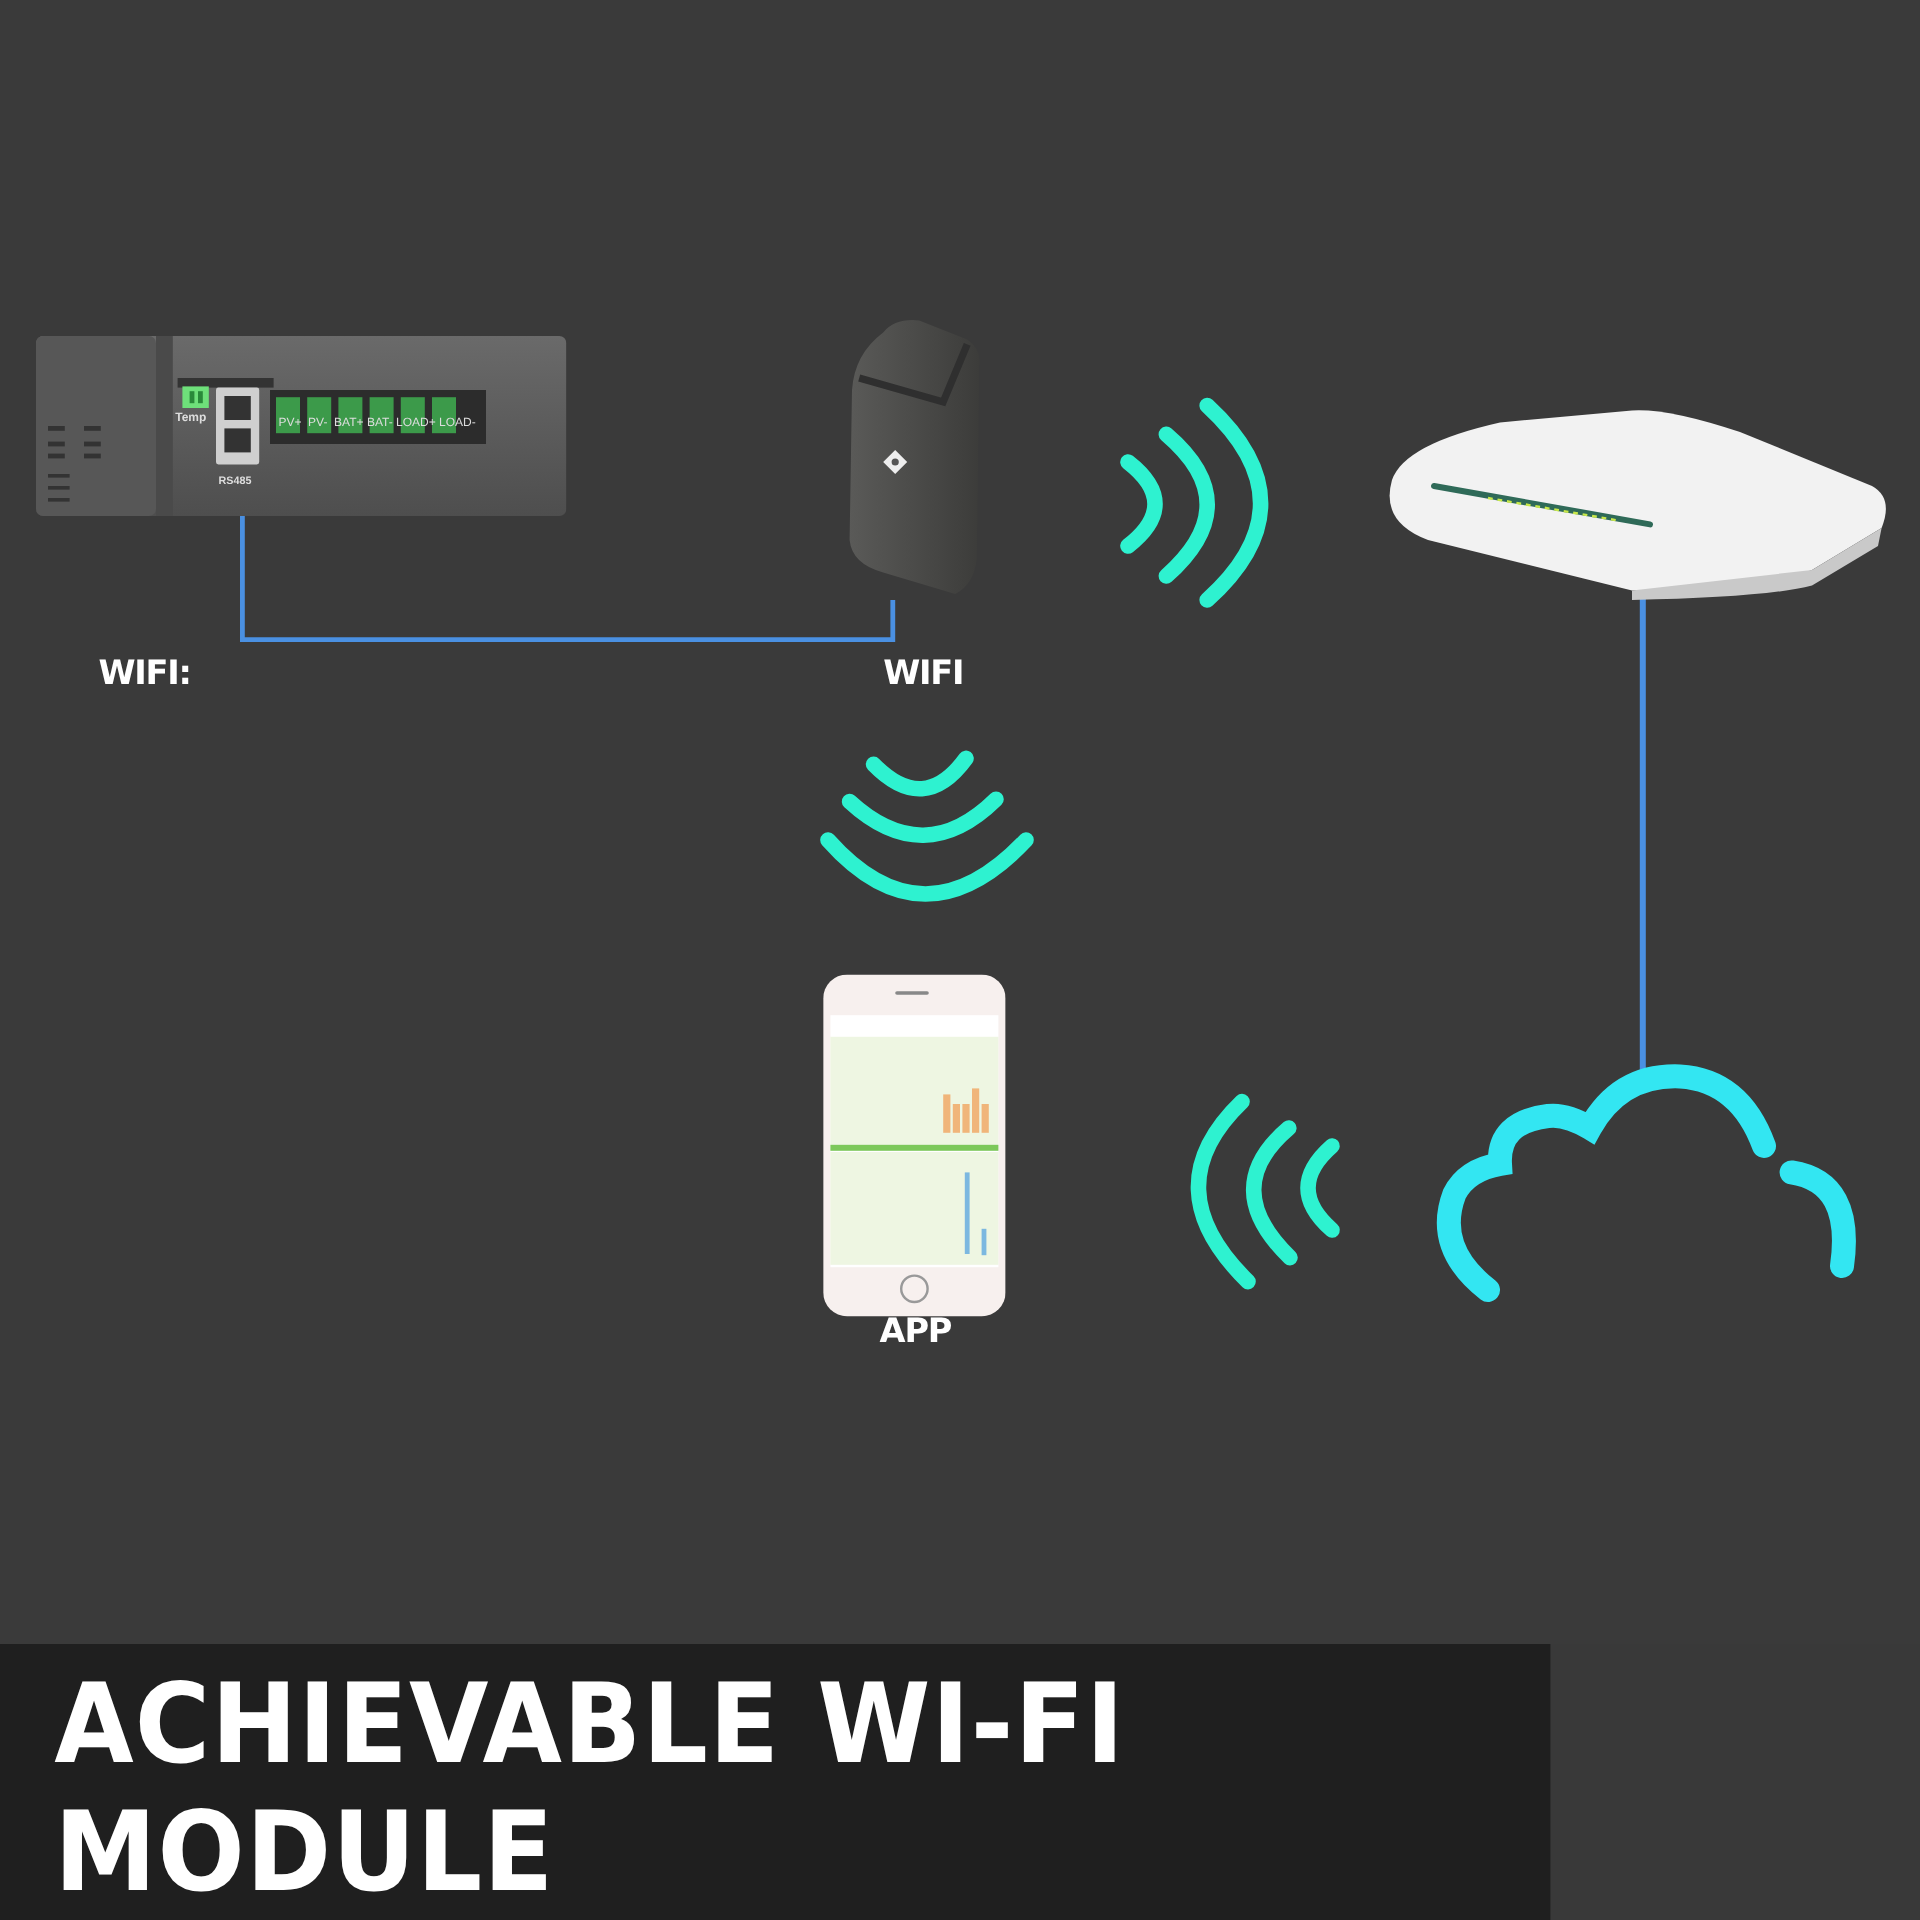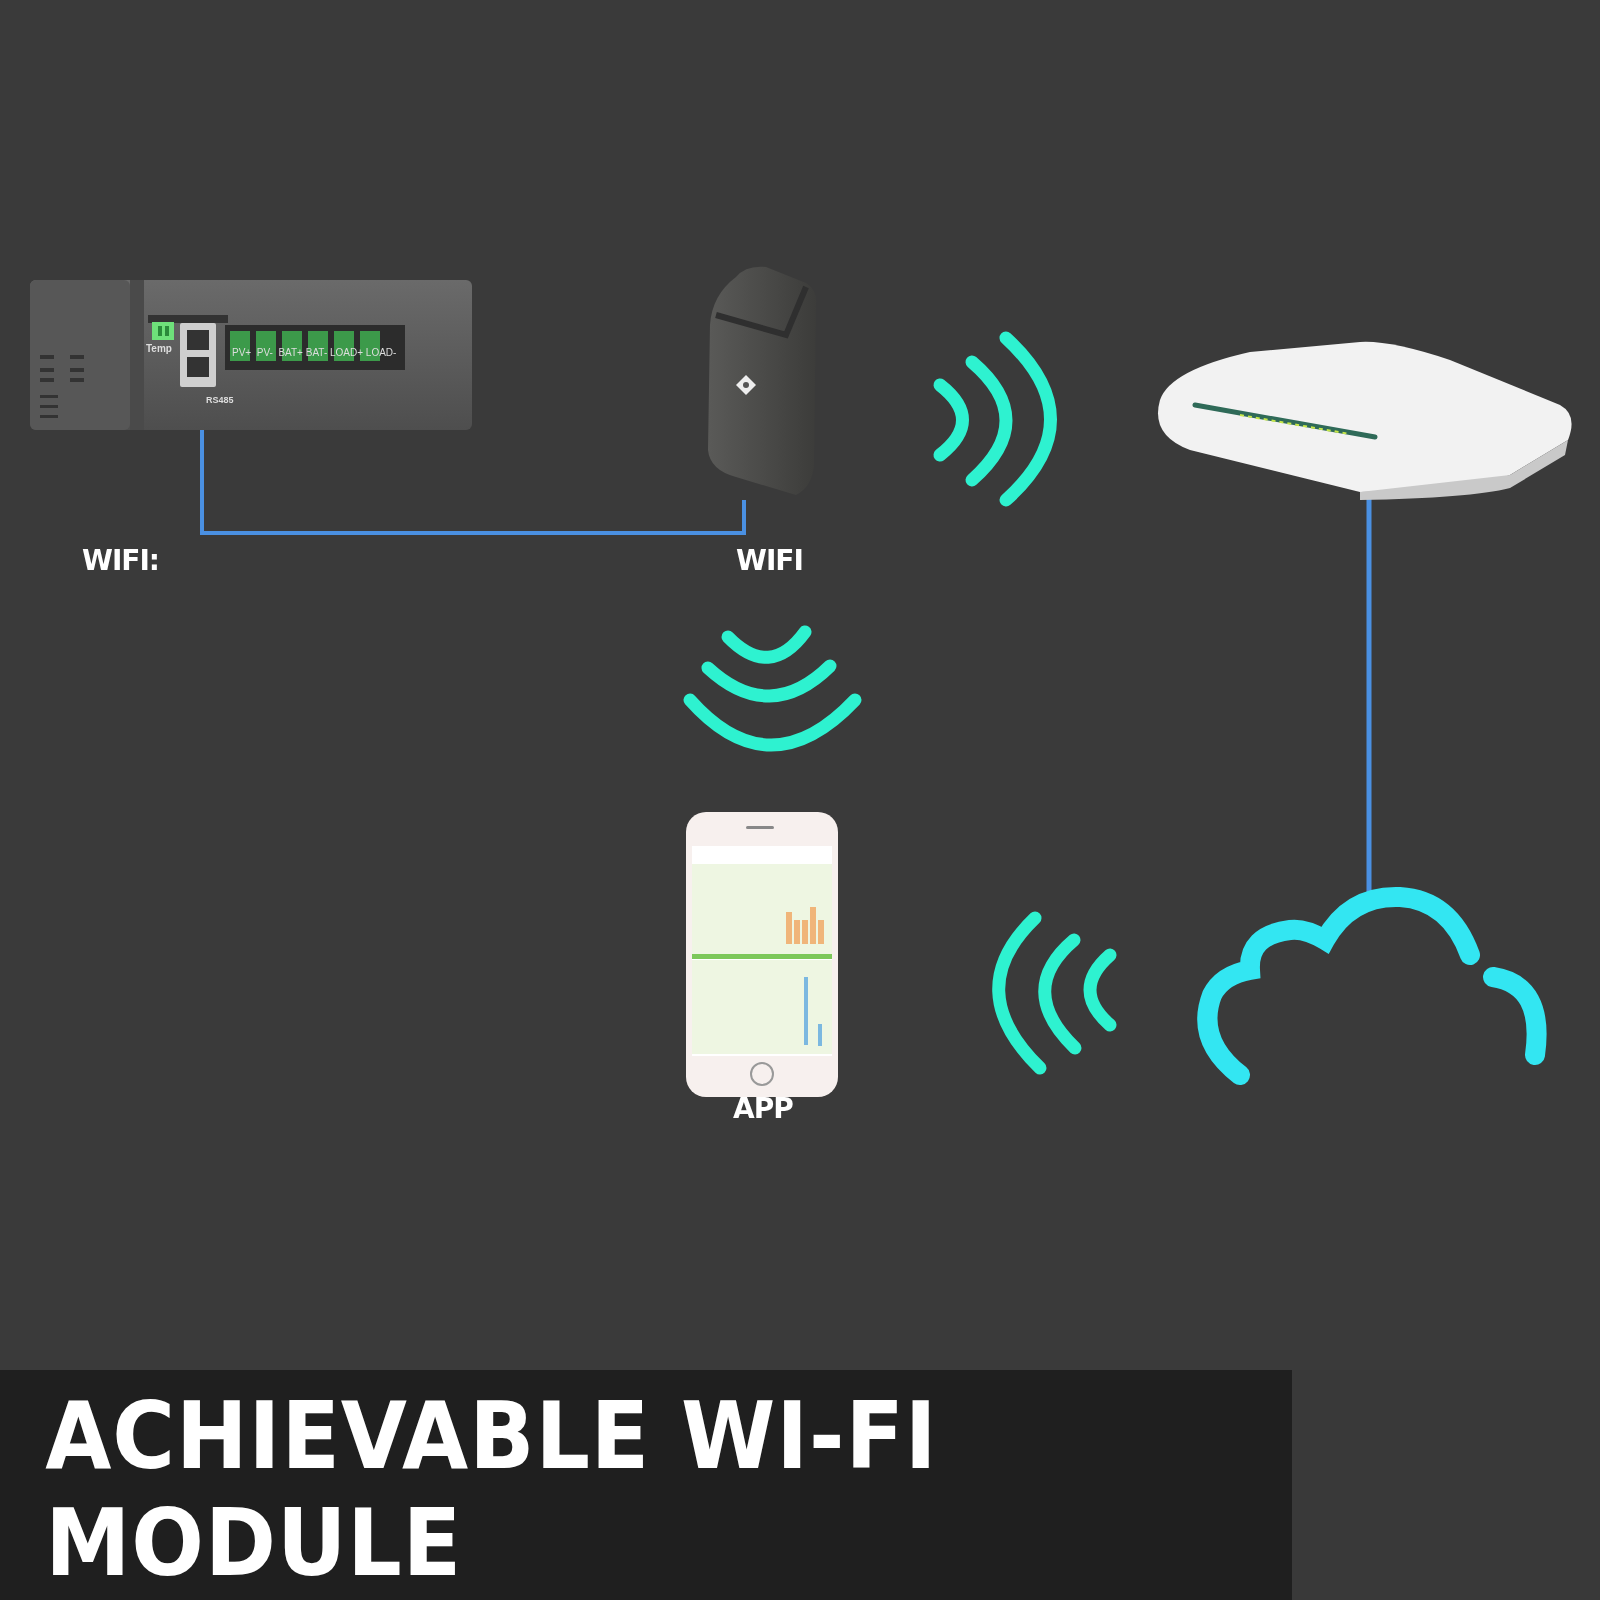--- a/index.html
+++ b/index.html
@@ -96,21 +96,21 @@
       <g fill="#3c9a4a">
         <rect x="200" y="56" width="20" height="30"></rect>
           <rect x="226" y="56" width="20" height="30"></rect>
         <rect x="252" y="56" width="20" height="30"></rect>
           <rect x="278" y="56" width="20" height="30"></rect>
         <rect x="304" y="56" width="20" height="30"></rect>
           <rect x="330" y="56" width="20" height="30"></rect>
       </g>
     </svg>
     <span style="position:absolute;left:116px;top:68px;color:#ddd;font-size:10px;font-weight:bold;">Temp</span>
-    <span style="position:absolute;left:152px;top:120px;color:#ddd;font-size:9px;font-weight:bold;margin-left:24px;">RS485</span>
+    <span style="position:absolute;left:152px;top:120px;color:#ddd;font-size:9px;font-weight:bold;">RS485</span>
     <span style="position:absolute;left:202px;top:72px;color:#ddd;font-size:10px;font-weight:normal;white-space:pre;">PV+  PV-  BAT+ BAT- LOAD+ LOAD-</span>
   </div>
 
   <div class="device" style="left:706px;top:265px;width:112px;height:235px;">
     <svg width="112" height="235">
       <defs>
         <linearGradient id="wfg" x1="0" y1="0" x2="1" y2="0">
           <stop offset="0" stop-color="#5a5a58"></stop>
           <stop offset="1" stop-color="#3c3c3a"></stop>
         </linearGradient>

